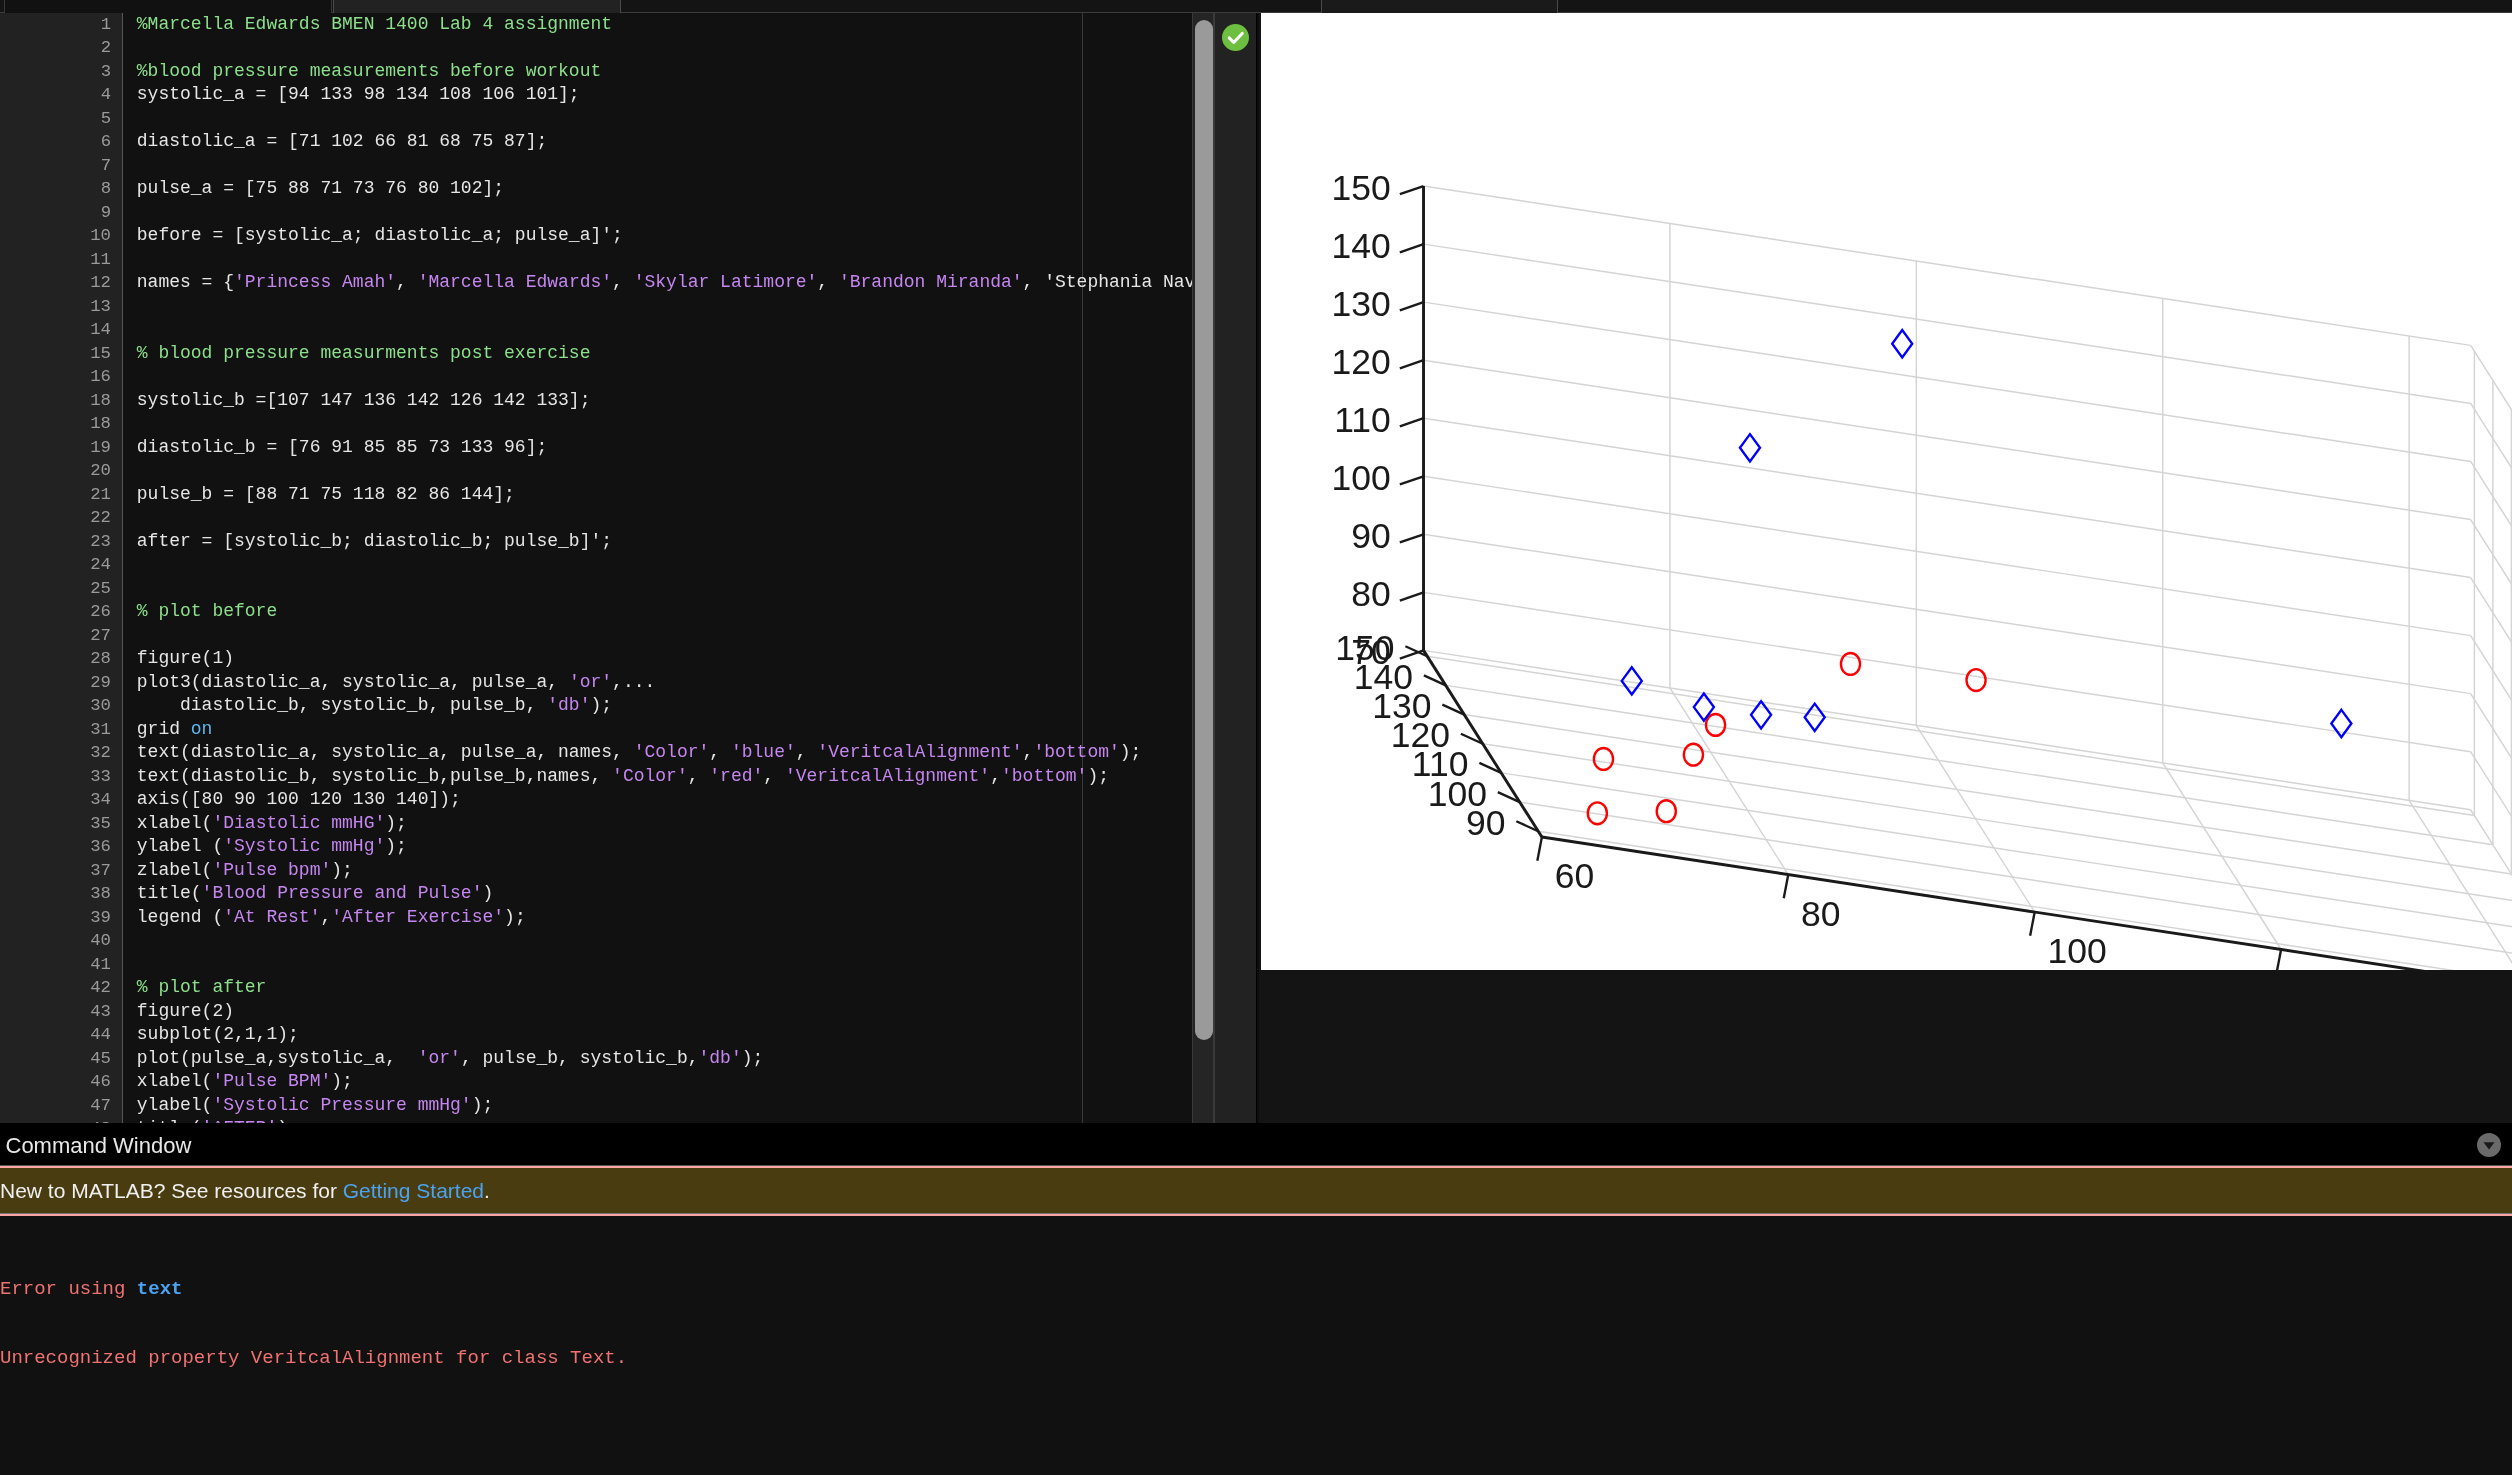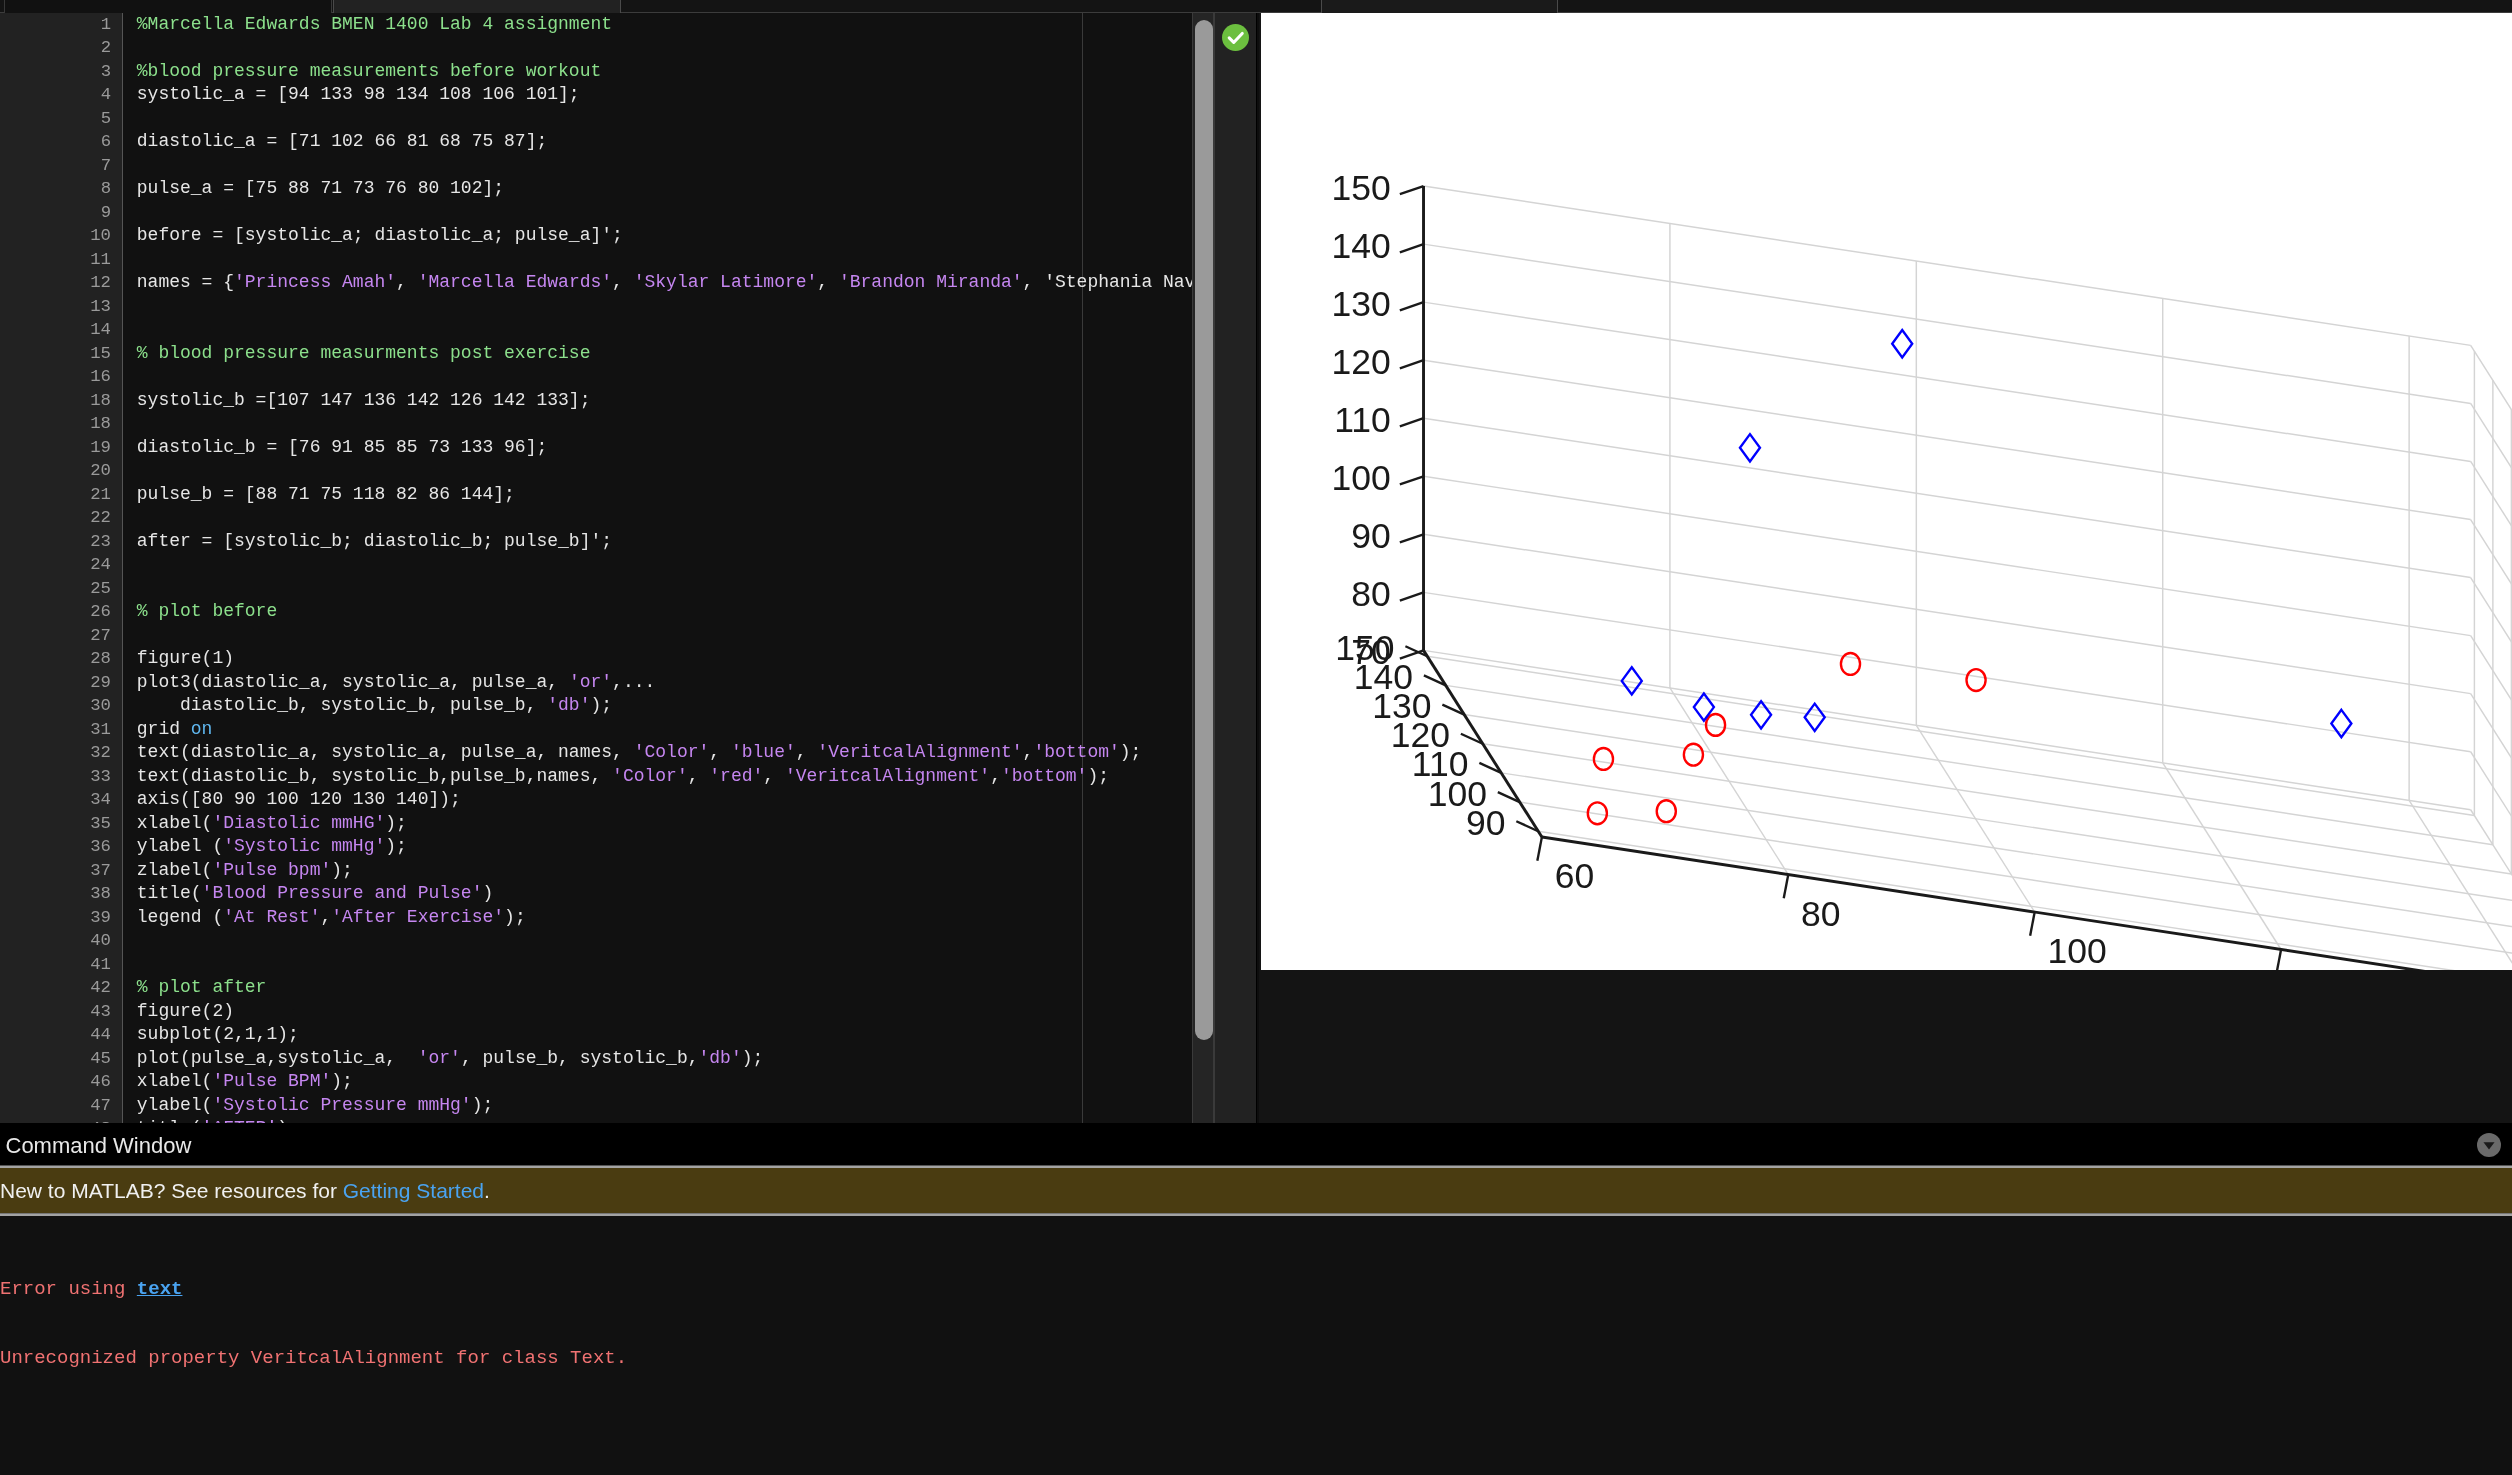--- a/index.html
+++ b/index.html
@@ -97,21 +97,21 @@
     position: absolute; left: 1.8px; top: 0;
     width: 1252px; height: 957px;
     background: #ffffff;
   }
   #plot3d { position: absolute; left: 0; top: 0; width: 1252px; height: 957px; }
 
   
   #command-window {
     position: absolute; left: 0; top: 1123px;
     width: 2512px; height: 353px;
-    background: #a3a3a3;
+    background: #fca5a5;
   }
   #cw-header {
     position: absolute; left: 0; top: 0; width: 2512px; height: 43px;
     background: #000000;
     border-bottom: 1.8px solid #555;
   }
   #cw-title {
     position: absolute; left: 5.5px; top: 10px;
     color: #e8e8e8; font-size: 22px;
     font-family: "Liberation Sans", sans-serif;
@@ -135,21 +135,21 @@
   #cw-output {
     position: absolute; left: 0; top: 93px;
     width: 2512px; height: 260px;
     background: #111111;
     font-family: "Liberation Mono", monospace;
     font-size: 19px; line-height: 23px;
     white-space: pre; padding-top: 16.4px;
   }
   #cw-output .ol { display: block; height: 23px; color: #e8e8e8; }
   #cw-output .err { color: #f07272; }
-  #cw-output .lnk { color: #4aa3f0; text-decoration: underline; font-weight: bold; }
+  #cw-output .lnk { color: #4aa3f0; font-weight: bold; }
 </style>
 </head>
 <body>
 
 <div id="tab-strip">
   <div class="tab-sliver" id="tab-editor-file"></div>
   <div class="tab-sliver" id="tab-editor-second"></div>
   <div class="tab-sliver" id="tab-figure-one"></div>
 </div>
 

